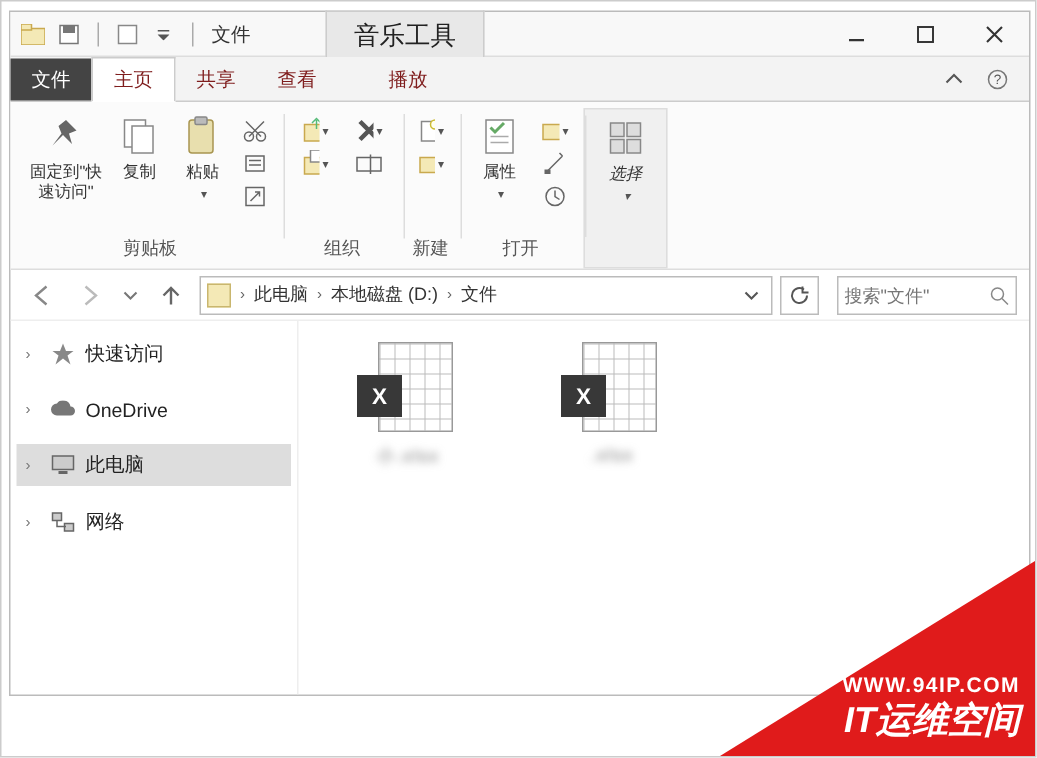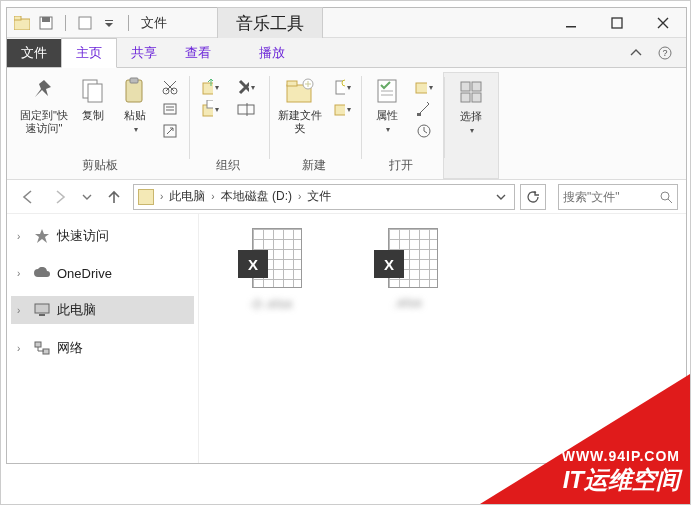--- a/index.html
+++ b/index.html
@@ -7,21 +7,21 @@
   .window { width: 681px; height: 457px; background: #fff; position:absolute; top:6px; left:5px; border:1px solid #bbb; display:flex; flex-direction:column; }
   .titlebar { height: 30px; display:flex; align-items:center; background:#f8f8f8; border-bottom:1px solid #ddd; }
   .titlebar .qat { display:flex; align-items:center; gap:6px; padding-left:6px; }
   .titlebar .qat .qicon { width:18px; height:18px; display:flex; align-items:center; justify-content:center; color:#666; font-size:12px; }
   .titlebar .qat .sep { width:0; height:16px; border-left:1px solid #aaa; margin:0 4px; }
   .titlebar .title { margin-left:8px; font-size:13px; color:#333; flex:0 0 auto; }
   .titlebar .tool-tab { margin-left:50px; padding:4px 18px; background:#e8e8e8; font-size:17px; color:#222; border:1px solid #ccc; border-bottom:none; }
   .titlebar .wincontrols { margin-left:auto; display:flex; }
   .titlebar .wincontrols .wc { width:46px; height:30px; display:flex; align-items:center; justify-content:center; font-size:13px; color:#333; }
   .tabs { height: 30px; display:flex; align-items:center; background:#f3f3f3; border-bottom:1px solid #ccc; }
-  .tabs .tab { padding:5px 14px; font-size:13px; color:#6d28d9; cursor:pointer; }
+  .tabs .tab { padding:5px 14px; font-size:13px; color:#7f1d1d; cursor:pointer; }
   .tabs .tab.file { background:#444; color:#fff; }
   .tabs .tab.active { background:#fff; border:1px solid #ccc; border-bottom:1px solid #fff; margin-bottom:-1px; }
   .tabs .spacer { flex:1; }
   .tabs .collapse, .tabs .help { width:28px; text-align:center; color:#555; font-size:13px; }
   .ribbon { height: 112px; background:#fbfbfb; border-bottom:1px solid #ddd; display:flex; padding:4px 6px 0 6px; gap:2px; }
   .group { display:flex; flex-direction:column; align-items:center; padding:0 6px; position:relative; }
   .group + .group::before { content:""; position:absolute; left:0; top:4px; bottom:20px; border-left:1px solid #ddd; }
   .group-icons { flex:1; display:flex; align-items:flex-start; gap:6px; padding-top:4px; }
   .big-btn { width:50px; display:flex; flex-direction:column; align-items:center; gap:3px; font-size:11px; color:#333; text-align:center; line-height:1.15; }
   .big-btn .ico { width:30px; height:30px; display:flex; align-items:center; justify-content:center; color:#555; font-size:22px; }
@@ -218,31 +218,20 @@
                 <path d="M10 2v13" stroke="#666"></path>
               </svg>
             </span>
         </div>
       </div>
       <div class="group-label">组织</div>
     </div>
 
     <div class="group">
       <div class="group-icons">
-        <div class="big-btn">
-          <span class="ico">
-            <svg width="30" height="26">
-                <rect x="2" y="7" width="24" height="17" fill="#f4e9b6" stroke="#c9a94e"></rect>
-                <rect x="2" y="3" width="10" height="5" fill="#f4e9b6" stroke="#c9a94e"></rect>
-                <circle cx="23" cy="6" r="5" fill="#fff" stroke="#aaa"></circle>
-                <path d="M23 3v6M20 6h6" stroke="#cc9"></path>
-              </svg>
-          </span>
-          <span>新建文件夹</span>
-        </div>
         <div class="small-col">
           <span class="sico">
               <svg width="16" height="16">
                 <rect x="3" y="2" width="10" height="13" fill="#fff" stroke="#888"></rect>
                 <circle cx="12" cy="4" r="3" fill="#ffe" stroke="#cb3"></circle>
               </svg>
               <span class="caret">▾</span>
             </span>
           <span class="sico">
               <svg width="16" height="16">
@@ -287,21 +276,21 @@
                 <path d="M8 4v4l3 2" fill="none" stroke="#666"></path>
               </svg>
             </span>
         </div>
       </div>
       <div class="group-label">打开</div>
     </div>
 
     <div class="group" style="background:#f0f0f0; border:1px solid #ddd;">
       <div class="group-icons">
-        <div class="big-btn" style="width:42px;">
+        <div class="big-btn" style="width:42px;font-style:italic;">
           <span class="ico">
             <svg width="26" height="26">
                 <rect x="3" y="3" width="9" height="9" fill="#ddd" stroke="#888"></rect>
                 <rect x="14" y="3" width="9" height="9" fill="#ddd" stroke="#888"></rect>
                 <rect x="3" y="14" width="9" height="9" fill="#ddd" stroke="#888"></rect>
                 <rect x="14" y="14" width="9" height="9" fill="#ddd" stroke="#888"></rect>
               </svg>
           </span>
           <span>选择</span>
           <span class="caret">▾</span>

